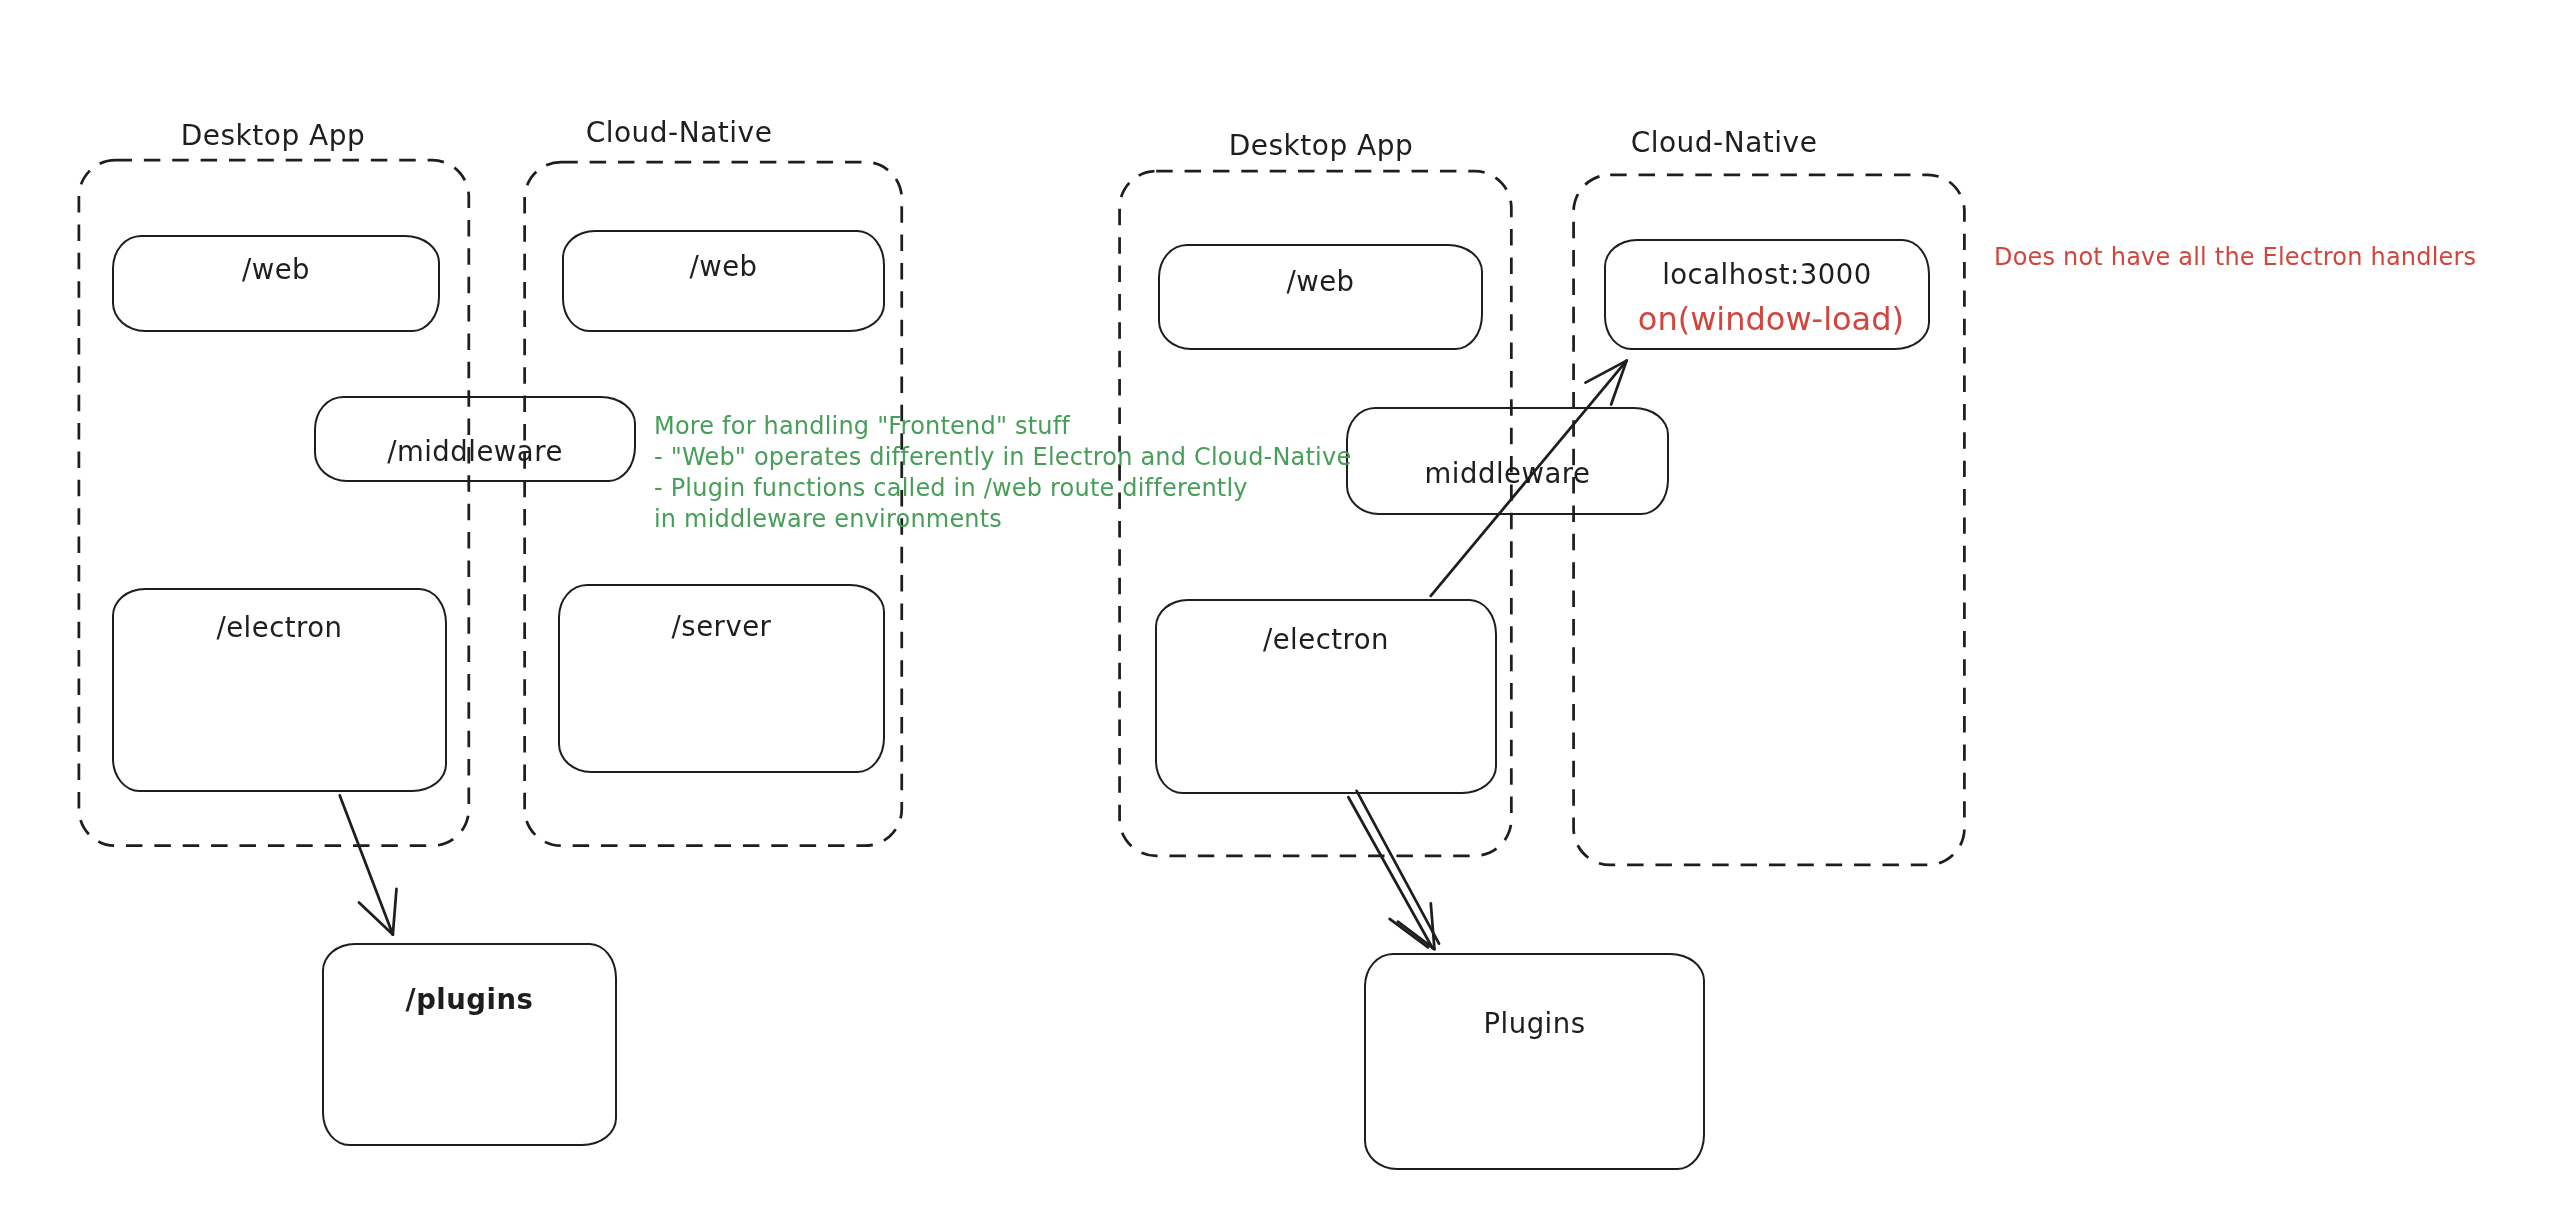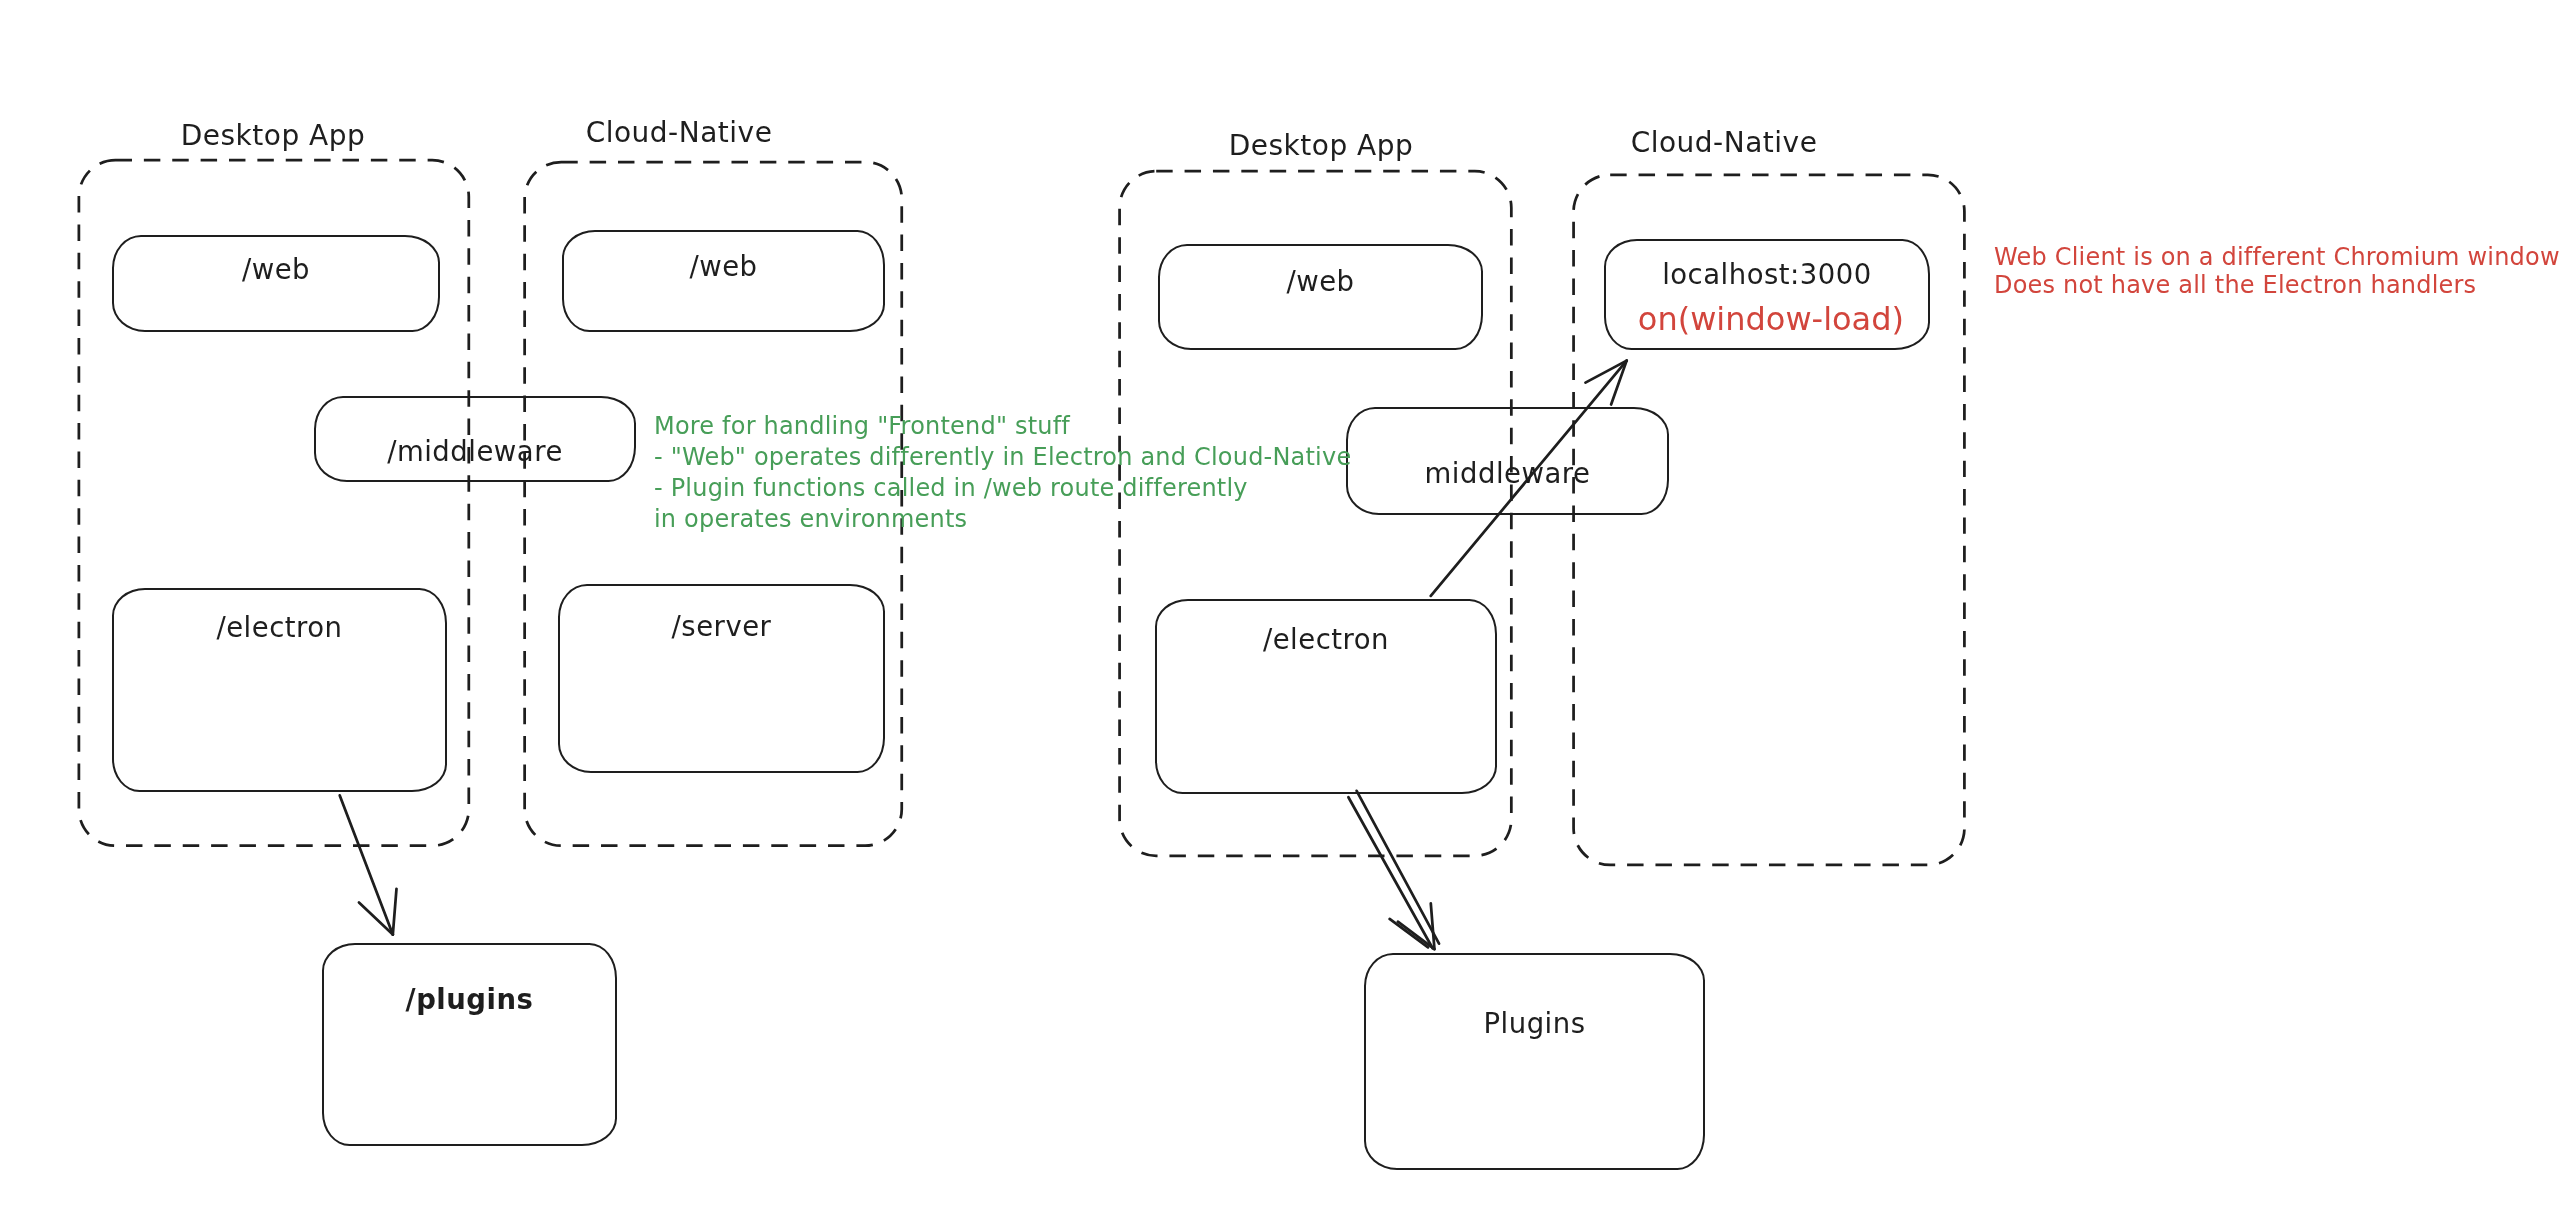--- a/index.html
+++ b/index.html
@@ -138,25 +138,24 @@
     <div class="node-label">/electron</div>
   </div>
   <div class="node r1 r-plugins">
     <div class="node-label">Plugins</div>
   </div>
 
   <div class="note note-green green-note">
     <div class="note-line">More for handling "Frontend" stuff</div>
     <div class="note-line">- "Web" operates differently in Electron and Cloud-Native</div>
     <div class="note-line">- Plugin functions called in /web route differently</div>
-    <div class="note-line">in operates environments</div>
+    <div class="note-line">in middleware environments</div>
   </div>
 
   <div class="note note-red red-note">
-    <div class="note-line">Web Client is on a different Chromium window</div>
     <div class="note-line">Does not have all the Electron handlers</div>
   </div>
 
   <svg class="layer arrows" viewBox="0 0 2814 1346">
     <g stroke="#1e1e1e" stroke-width="3" fill="none" stroke-linecap="round">
 
       <path d="M371 869 L429 1021"></path>
       <path d="M429 1021 L433 971"></path>
       <path d="M429 1021 L392 986"></path>
 

